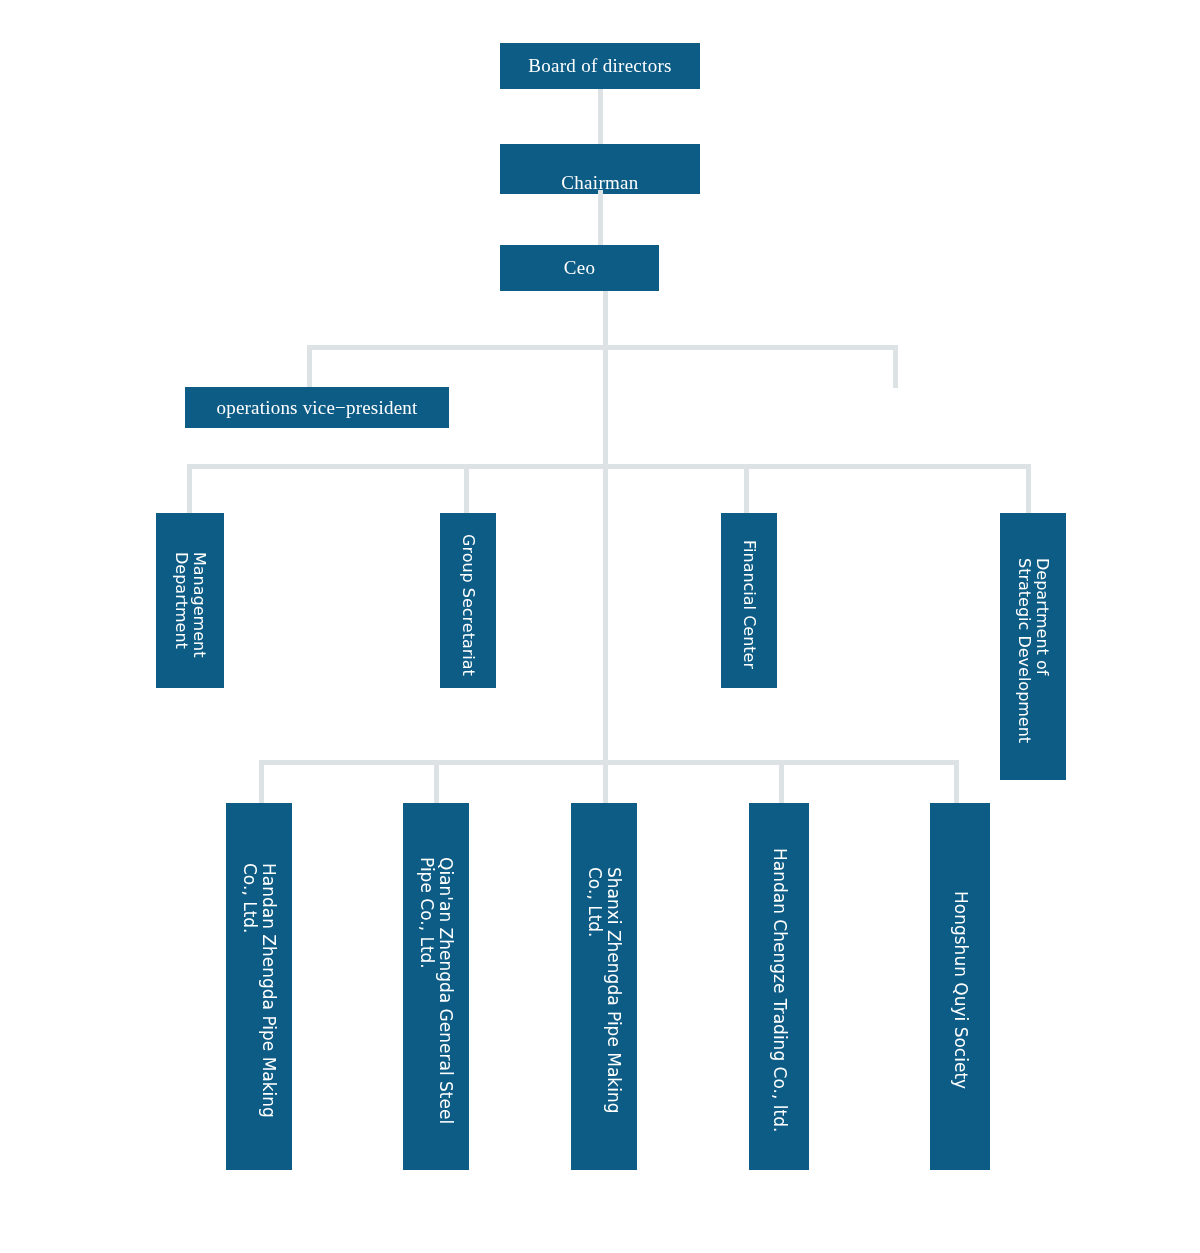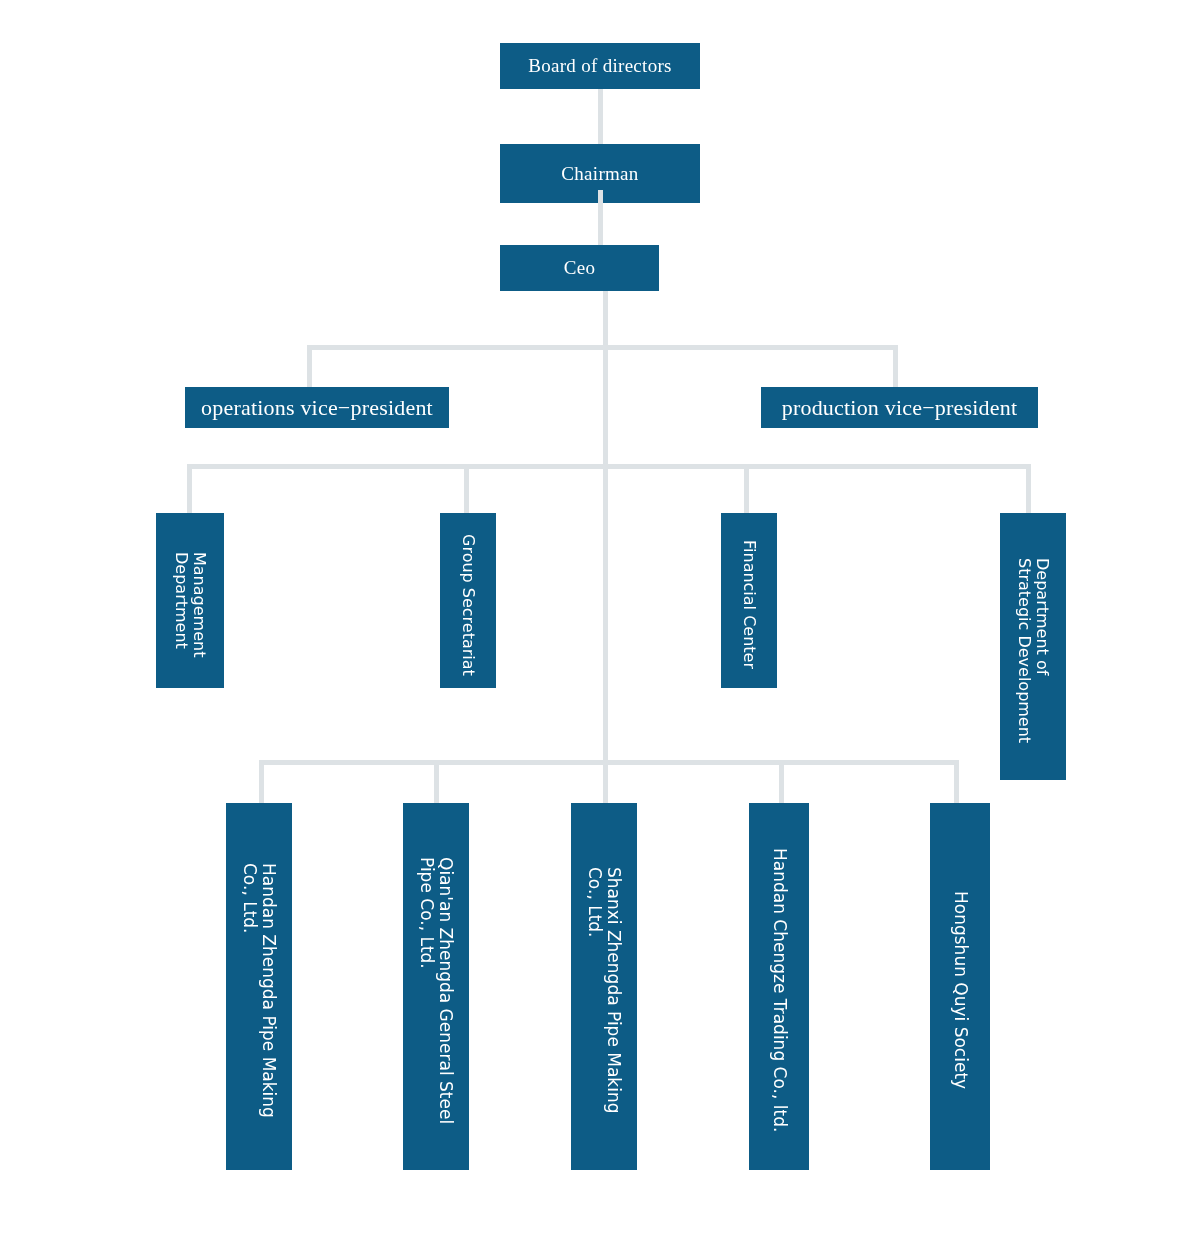--- a/index.html
+++ b/index.html
@@ -37,21 +37,21 @@
   }
 
   
   .node-top {
     font-family: "Liberation Serif", "DejaVu Serif", serif;
     font-size: 19px;
     letter-spacing: 0.3px;
   }
   .node-vp {
     font-family: "Liberation Serif", "DejaVu Serif", serif;
-    font-size: 22px;
+    font-size: 19px;
     letter-spacing: 0.2px;
   }
 
   
   .node-vert {
     font-family: "DejaVu Sans", "Liberation Sans", sans-serif;
     font-size: 16.5px;
     padding: 0;
   }
   .node-vert .vtext {
@@ -71,41 +71,38 @@
 <body>
 
 <div id="chart-root">
 
   <div class="node node-top" style="left:500px; top:43px; width:200px; height:46px;">
     <span>Board of directors</span>
   </div>
 
   <div class="conn conn-v" style="left:598px; top:89px; height:55px;"></div>
 
-  <div class="node node-top" style="left:500px; top:144px; width:200px; height:59px;">
+  <div class="node node-top" style="left:500px; top:144px; width:200px; height:50px;align-items:flex-end;">
     <span>Chairman</span>
   </div>
 
   <div class="conn conn-v" style="left:598px; top:190px; height:55px;"></div>
 
   <div class="node node-top" style="left:500px; top:245px; width:159px; height:46px;">
     <span>Ceo</span>
   </div>
 
   <div class="conn conn-v" style="left:603px; top:291px; height:472px;"></div>
 
   <div class="conn conn-h" style="left:307px; top:345px; width:591px;"></div>
   <div class="conn conn-v" style="left:307px; top:345px; height:43px;"></div>
   <div class="conn conn-v" style="left:893px; top:345px; height:43px;"></div>
 
   <div class="node node-vp" style="left:185px; top:387px; width:264px; height:41px;">
     <span>operations vice−president</span>
-  </div>
-  <div class="node node-vp" style="left:761px; top:387px; width:277px; height:41px;">
-    <span>production vice−president</span>
   </div>
 
   <div class="conn conn-h" style="left:187px; top:464px; width:844px;"></div>
   <div class="conn conn-v" style="left:187px; top:464px; height:50px;"></div>
   <div class="conn conn-v" style="left:464px; top:464px; height:50px;"></div>
   <div class="conn conn-v" style="left:744px; top:464px; height:50px;"></div>
   <div class="conn conn-v" style="left:1026px; top:464px; height:50px;"></div>
 
   <div class="node node-vert lvl3" style="left:156px; top:513px; width:68px; height:175px;">
     <span class="vtext">Management

